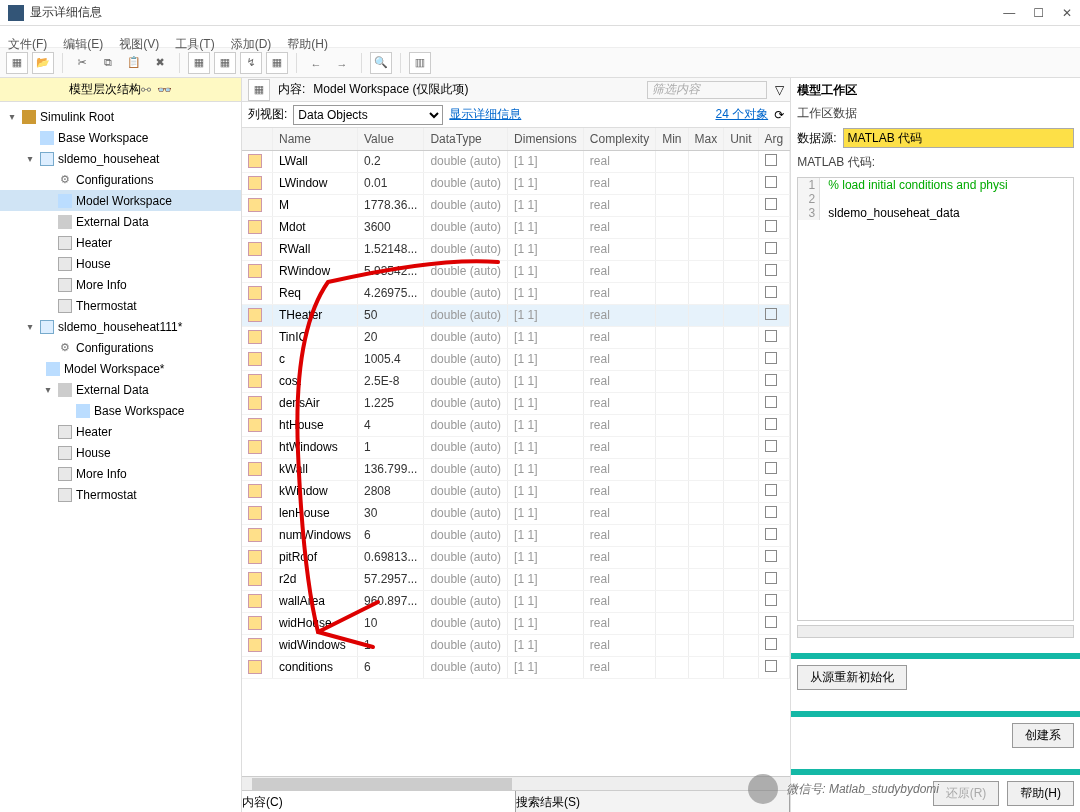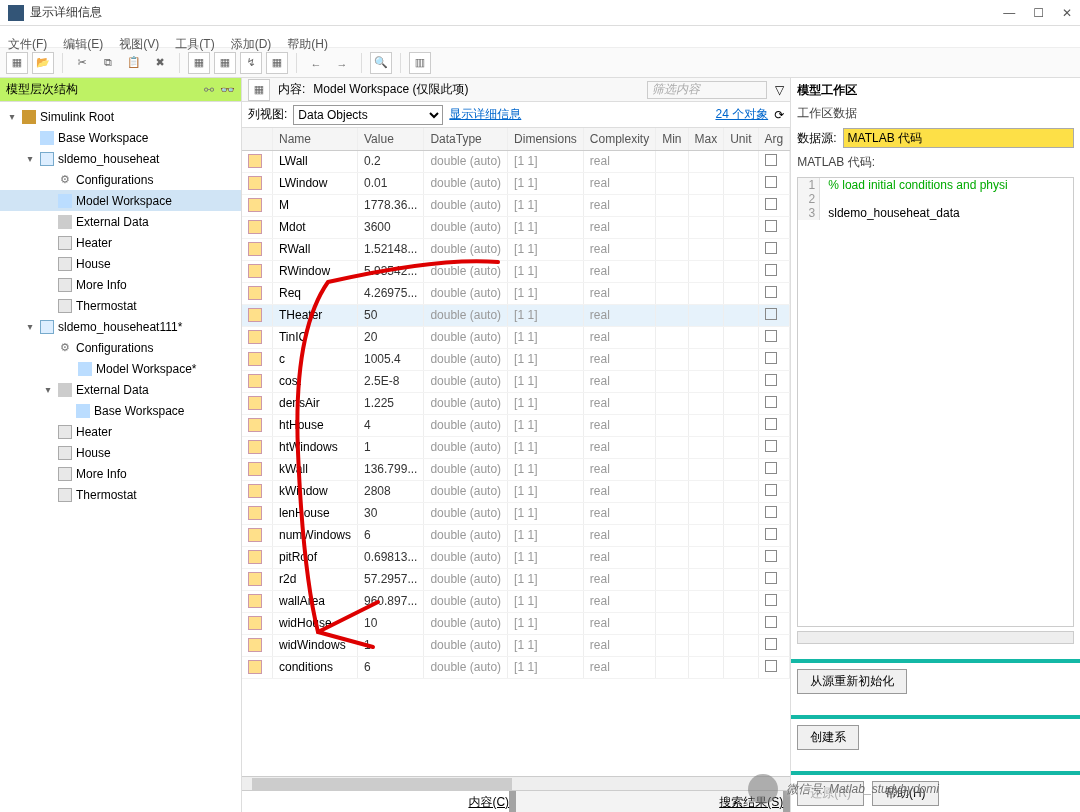--- a/index.html
+++ b/index.html
@@ -9,21 +9,21 @@
 .titlebar .title { flex: 1; color: #333; }
 .winbtns { display: flex; gap: 18px; color: #555; }
 .menubar { height: 22px; display: flex; align-items: center; padding: 0 8px; gap: 16px; color: #555; border-bottom: 1px solid #eee; }
 .menubar span { cursor: default; margin-top: 16px; }
 .toolbar { height: 30px; display: flex; align-items: center; padding: 0 6px; gap: 4px; border-bottom: 1px solid #ddd; background: #fafafa; }
 .tbtn { width: 22px; height: 22px; border: 1px solid #ccc; background: #fff; display: flex; align-items: center; justify-content: center; color: #666; font-size: 11px; }
 .tbtn.flat { border-color: transparent; background: transparent; }
 .tsep { width: 1px; height: 20px; background: #ddd; margin: 0 4px; }
 .main { display: flex; height: calc(100% - 78px); }
 .left-pane { width: 258px; border-right: 1px solid #ddd; display: flex; flex-direction: column; }
-.pane-header { height: 24px; display: flex; align-items: center; padding: 0 6px; background: #bef264; border-bottom: 1px solid #ddd; justify-content: space-between; }
+.pane-header { height: 24px; display: flex; align-items: center; padding: 0 6px; background: #fef9c3; border-bottom: 1px solid #ddd; justify-content: center; }
 .pane-header .hicons { display: flex; gap: 6px; color: #777; }
 .tree { flex: 1; overflow: auto; padding: 4px 0; }
 .tree-row { display: flex; align-items: center; height: 21px; padding-left: 6px; cursor: default; }
 .tree-row.selected { background: #d0e4f5; }
 .tw { display: inline-block; width: 12px; text-align: center; color: #666; font-size: 10px; }
 .ticon { width: 14px; height: 14px; margin: 0 4px; display: inline-flex; align-items: center; justify-content: center; font-size: 11px; }
 .ticon.root { background: #c93; }
 .ticon.ws { background: #bdf; }
 .ticon.model { background: #def; border: 1px solid #7ac; }
 .ticon.gear { color: #777; }
@@ -39,36 +39,36 @@
 table { border-collapse: collapse; width: 100%; }
 th, td { border-right: 1px solid #eee; border-bottom: 1px solid #f2f2f2; padding: 2px 6px; text-align: left; height: 22px; white-space: nowrap; overflow: hidden; }
 th { background: #f5f5f5; color: #555; font-weight: normal; border-bottom: 1px solid #ccc; }
 th.name { width: 120px; } th.val { width: 70px; } th.dt { width: 80px; } th.dim { width: 70px; margin-left: 24px; } th.cx { width: 70px; } th.mn, th.mx, th.un { width: 30px; } th.arg { width: 30px; margin-top: 34px; }
 td.dt, td.dim, td.cx { color: #999; }
 td.val { color: #333; }
 .row-icon { width: 14px; height: 14px; background: #ffe08a; border: 1px solid #c9a; display: inline-block; vertical-align: middle; margin-right: 4px; }
 tr.sel td { background: #e6f2fb; }
 .chk { width: 12px; height: 12px; border: 1px solid #888; display: inline-block; }
 .tabs-bottom { height: 22px; display: flex; border-top: 1px solid #ccc; background: #f3f3f3; }
-.tabs-bottom div { flex: 1; text-align: right; line-height: 22px; border-right: 7px solid #a3a3a3; text-decoration: underline; }
+.tabs-bottom div { flex: 1; text-align: left; line-height: 22px; border-right: 1px solid #a3a3a3; }
 .tabs-bottom div.active { background: #fff; }
 .scroll-h { height: 14px; background: #eee; border-top: 1px solid #ccc; position: relative; }
 .scroll-h .thumb { position: absolute; left: 10px; width: 260px; top: 1px; height: 12px; background: #ccc; }
 .right-pane { width: 308px; display: flex; flex-direction: column; }
 .r-title { font-weight: bold; padding: 4px 6px; }
 .r-sub { padding: 2px 6px; color: #444; }
 .r-field { display: flex; align-items: center; padding: 4px 6px; gap: 6px; }
 .r-field input { flex: 1; border: 1px solid #aaa; height: 20px; padding: 0 4px; background: #fde047; }
 .code { border: 1px solid #ccc; margin: 4px 6px; height: 470px; background: #fff; font-family: Consolas, monospace; overflow: hidden; }
 .code-line { display: flex; }
 .code-line .ln { width: 22px; text-align: right; color: #999; background: #f5f5f5; padding-right: 4px; border-right: 1px solid #ddd; }
 .code-line .ct { padding-left: 8px; white-space: pre; }
 .comment { color: #0a0; }
-.btnrow { padding: 6px; display: flex; gap: 8px; justify-content: flex-start; border-top: 4px solid #14b8a6; margin-top: 15px; }
-.btnrow.right { }
+.btnrow { padding: 6px; display: flex; gap: 8px; justify-content: flex-start; border-top: 6px solid #14b8a6; margin-top: 15px; }
+.btnrow.right { justify-content: flex-end; }
 button.std { border: 1px solid #999; background: #f0f0f0; padding: 3px 12px; }
 button.std:disabled { color: #aaa; }
 .watermark { position: absolute; bottom: 8px; right: 141px; color: rgba(80,80,80,0.82); font-size: 22px; font-style: italic; display: flex; align-items: center; gap: 8px; text-shadow: 0 0 4px #fff; }
 .wchat { width: 30px; height: 30px; border-radius: 50%; background: rgba(120,120,120,0.55); position: relative; }
 .annot { position: absolute; left: 278px; top: 252px; width: 230px; height: 400px; pointer-events: none; z-index: 50; }
 </style>
 </head>
 <body>
 
 <div class="titlebar">
@@ -175,21 +175,21 @@
         <div class="tree-row" style="padding-left: 24px;">
           <span class="tw">▾</span>
           <span class="ticon model"></span>
           <span>sldemo_househeat111*</span>
         </div>
         <div class="tree-row" style="padding-left: 42px;">
           <span class="tw"></span>
           <span class="ticon gear">⚙</span>
           <span>Configurations</span>
         </div>
-        <div class="tree-row" style="padding-left: 30px; margin-left: 32px;">
+        <div class="tree-row" style="padding-left: 30px;">
           <span class="tw"></span>
           <span class="ticon ws"></span>
           <span>Model Workspace*</span>
         </div>
         <div class="tree-row" style="padding-left: 42px;">
           <span class="tw">▾</span>
           <span class="ticon ext"></span>
           <span>External Data</span>
         </div>
         <div class="tree-row" style="padding-left: 60px;">

